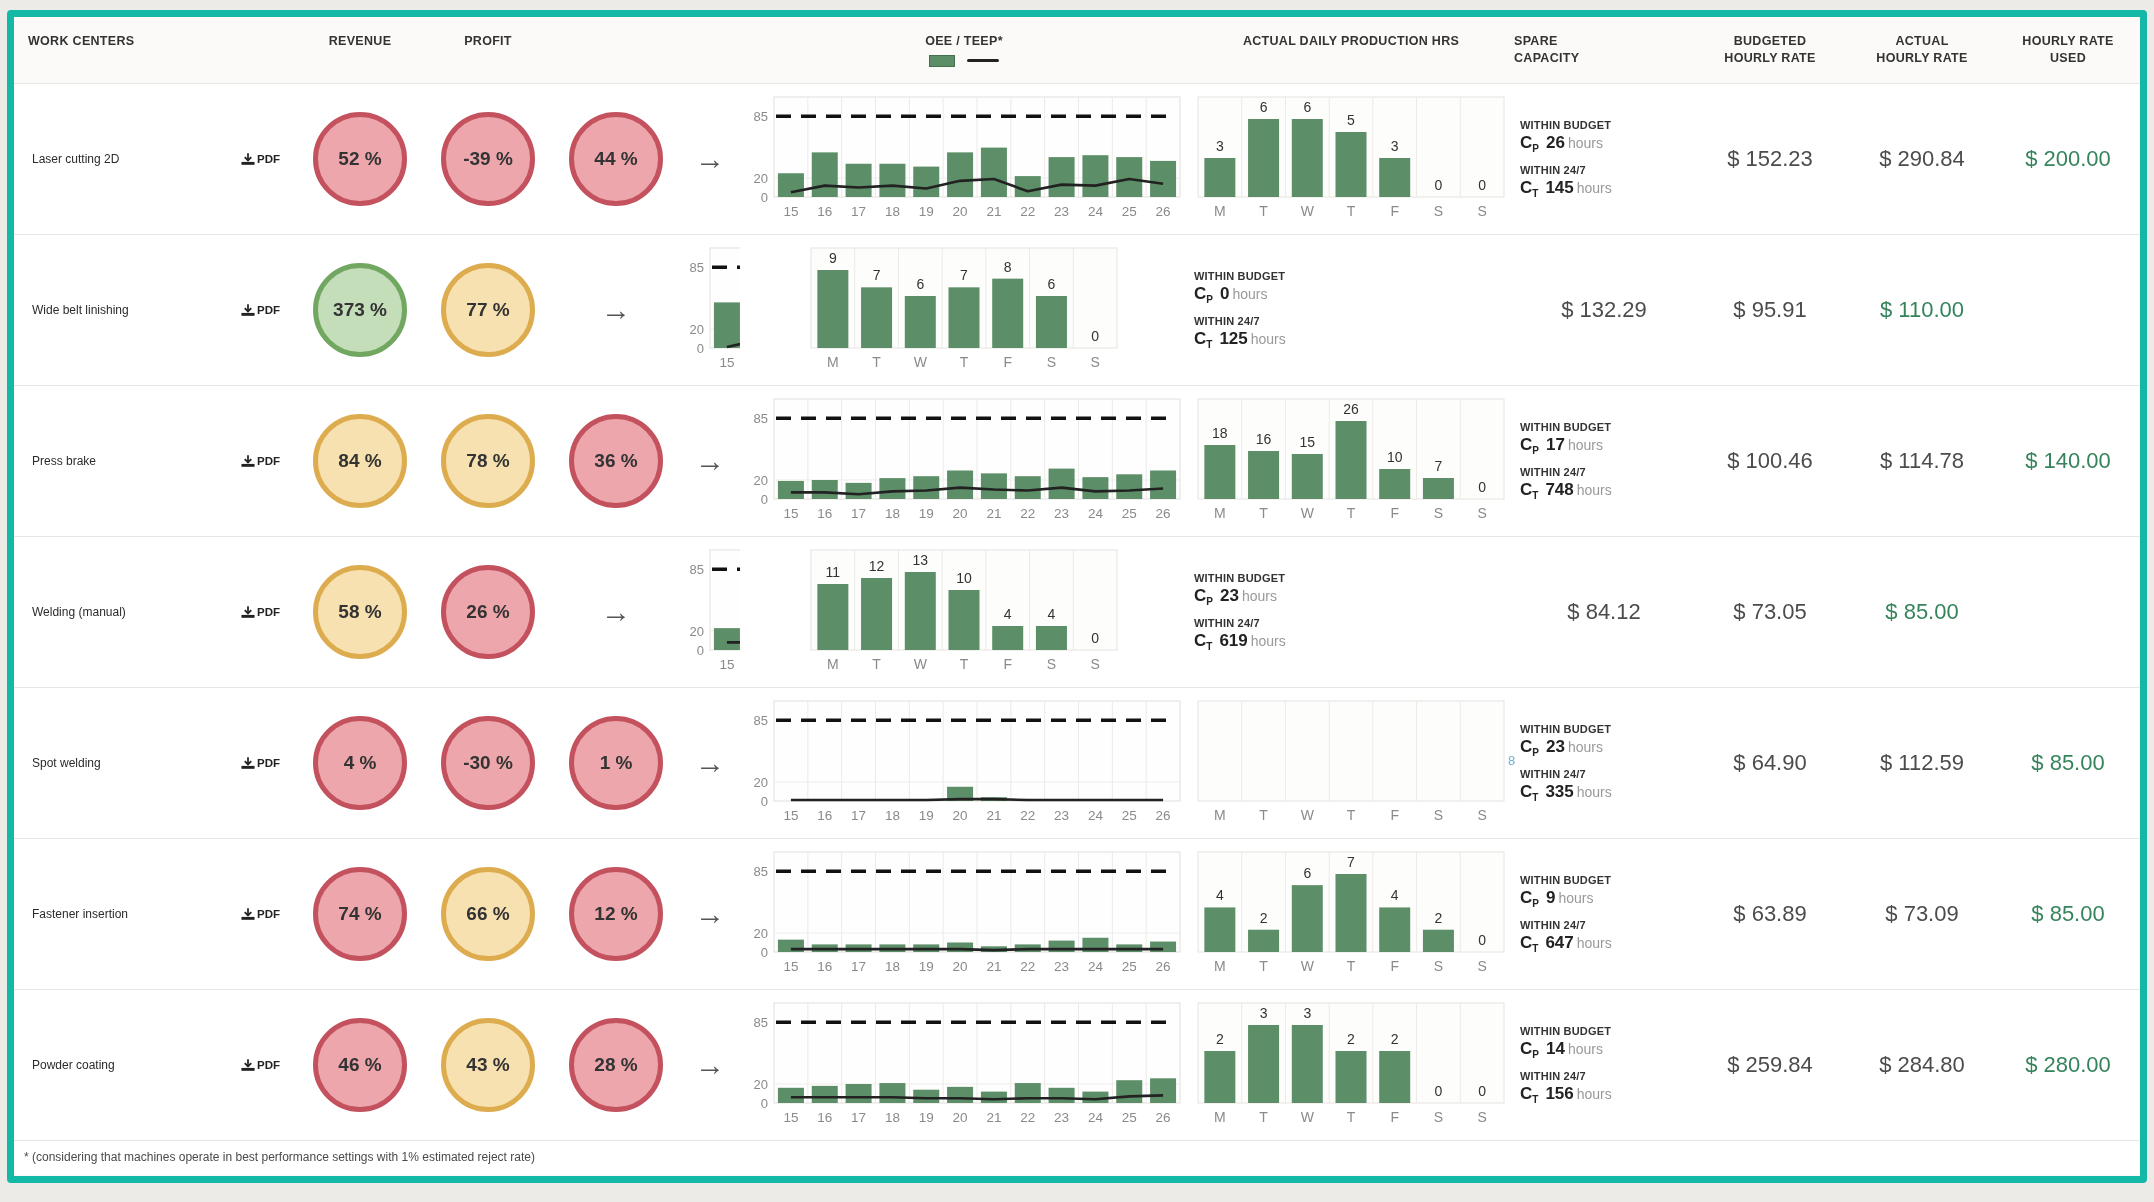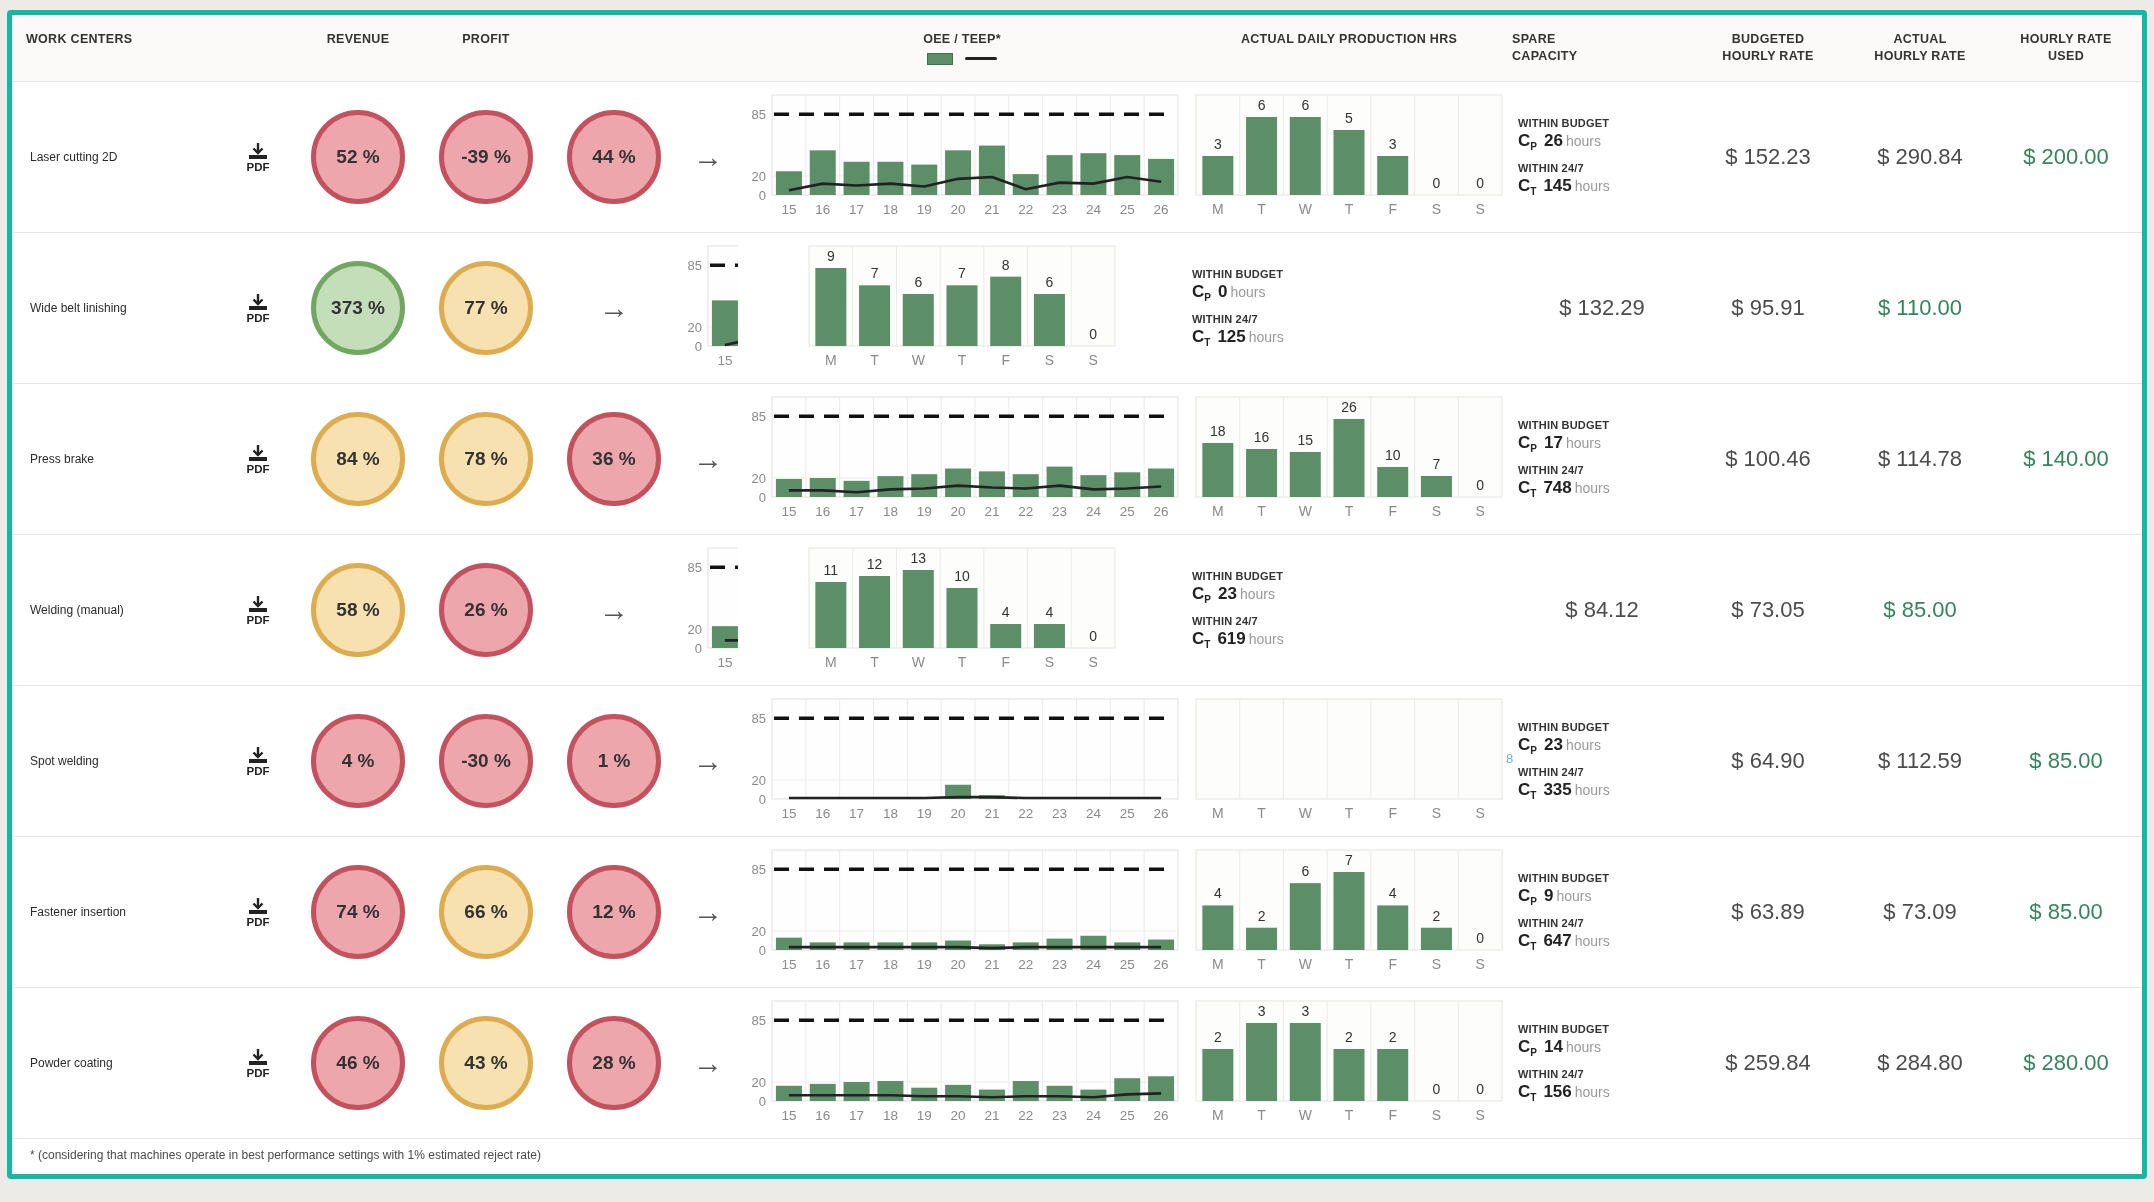--- a/index.html
+++ b/index.html
@@ -5,53 +5,53 @@
   :root{
     --bg-outer:#edebe8; --panel:#fbfaf9; --row-bg:#ffffff; --line:#e8e6e2;
     --bar:#5c8e68; --bar-edge:#44704f; --dark:#2f2f2f; --gray:#8a8a8a;
     --money:#4c4c4c; --money-green:#35845c;
     --c-red-bg:#eda7ac; --c-red-br:#c4525e;
     --c-green-bg:#c4deba; --c-green-br:#72a761;
     --c-amber-bg:#f8e1b0; --c-amber-br:#ddac4e;
   }
   *{box-sizing:border-box;margin:0;padding:0}
   body{background:var(--bg-outer);font-family:"Liberation Sans",sans-serif;width:2154px;height:1202px;overflow:hidden}
-  .dashboard{width:2140px;margin:10px auto 0;background:var(--panel);border:5px solid #14b8a6;border-radius:4px;padding:0 0 2px 0}
+  .dashboard{width:2140px;margin:10px auto 0;background:var(--panel);border:7px solid #14b8a6;border-radius:4px;padding:0 0 2px 0}
   .grid{display:grid;grid-template-columns:212px 56px 128px 128px 128px 60px 448px 326px 180px 152px 152px 140px;align-items:center;padding:0 14px}
   .header-row{align-items:start;padding-top:16px;padding-bottom:8px;min-height:66px;background:var(--panel)}
   .h{font-size:12.5px;font-weight:bold;color:#333;letter-spacing:.3px;line-height:1.35;text-transform:uppercase}
   .h.center{text-align:center;justify-self:center}
   .h-wrap{max-width:108px}
   .h-spare{max-width:92px}
   .oee-head{justify-self:center;text-align:center}
   .legend{display:flex;align-items:center;gap:12px;justify-content:center;margin-top:5px}
   .legend .sw{width:26px;height:12px;background:var(--bar);border:1px solid var(--bar-edge)}
   .legend .ln{width:32px;height:3px;background:#222;border-radius:2px}
   .row{background:var(--row-bg);border-top:1px solid var(--line);min-height:151px}
   .name{font-size:12px;font-weight:normal;color:#2b2b2b;padding-left:4px}
-  .pdf-btn{display:flex;flex-direction:column;align-items:center;gap:1px;cursor:pointer;width:40px}
+  .pdf-btn{display:flex;flex-direction:row;align-items:center;gap:1px;cursor:pointer;width:40px}
   .pdf-label{font-size:11.5px;font-weight:bold;color:#222}
   .cell-circle{display:flex;justify-content:center}
   .circle{width:94px;height:94px;border-radius:50%;display:flex;align-items:center;justify-content:center;font-weight:bold;font-size:19px;color:#333;border:5px solid}
   .circle.red{background:var(--c-red-bg);border-color:var(--c-red-br)}
   .circle.green{background:var(--c-green-bg);border-color:var(--c-green-br)}
   .circle.amber{background:var(--c-amber-bg);border-color:var(--c-amber-br)}
   .arrow{font-size:30px;color:#555;text-align:center;cursor:pointer;line-height:1}
   .cell-chart{display:flex;justify-content:center;align-items:center}
   .spare{position:relative;padding-left:6px}
   .spare .lbl{font-size:11px;font-weight:bold;letter-spacing:.2px;color:#333;margin-bottom:2px}
   .spare .val{font-size:17px;font-weight:bold;color:#222;margin-bottom:9px}
   .spare .val sub{font-size:10px;font-weight:bold;vertical-align:sub}
   .spare .num{margin-left:7px}
   .spare .hours{font-size:14px;font-weight:normal;color:#999;margin-left:3px}
   .spare .val:last-child{margin-bottom:0}
   .stray{position:absolute;left:-6px;top:30px;color:#6fb0d6;font-size:13px;font-weight:normal}
   .money{font-size:22px;color:var(--money);text-align:center}
   .money.used{color:var(--money-green)}
-  .footer{border-top:1px solid var(--line);padding:9px 18px 10px;background:var(--row-bg);border-radius:0 0 4px 4px}
+  .footer{border-top:1px solid var(--line);padding:9px 10px 10px;background:var(--row-bg);border-radius:0 0 4px 4px}
   .footnote{font-size:12px;color:#4a4a4a}
   svg text{font-family:"Liberation Sans",sans-serif}
 </style>
 </head>
 <body>
 
 <div class="dashboard">
   <div class="grid header-row">
     <div class="h">WORK CENTERS</div>
     <div></div>

